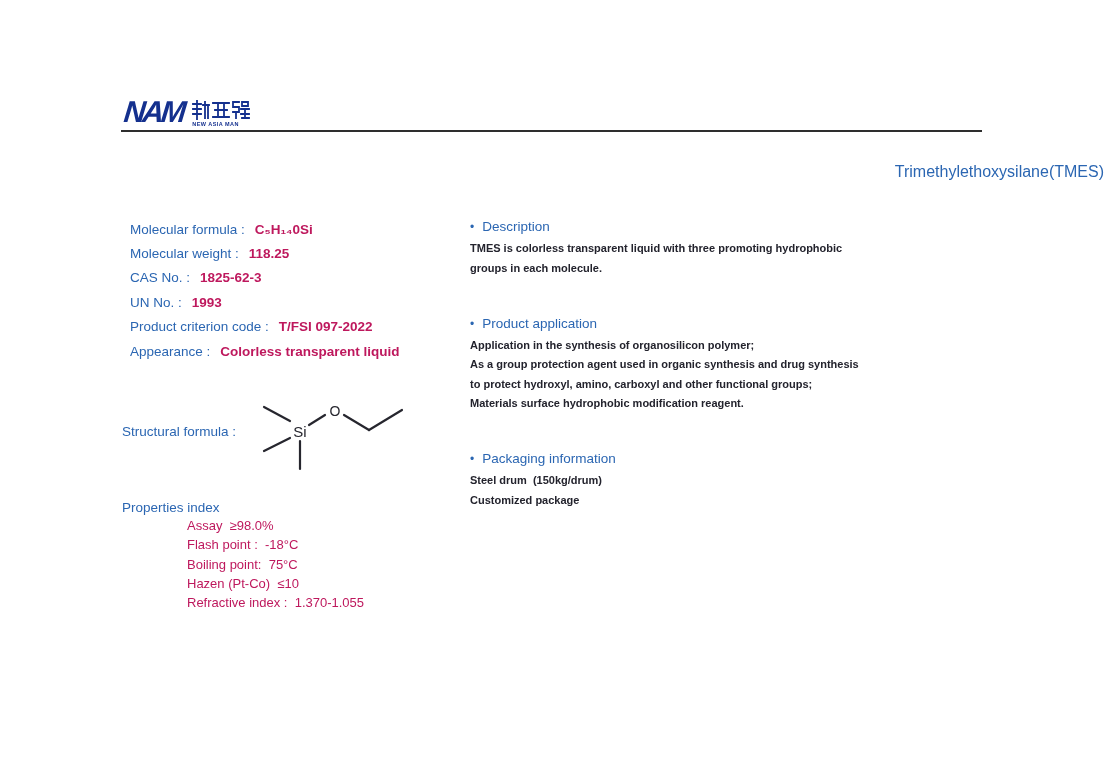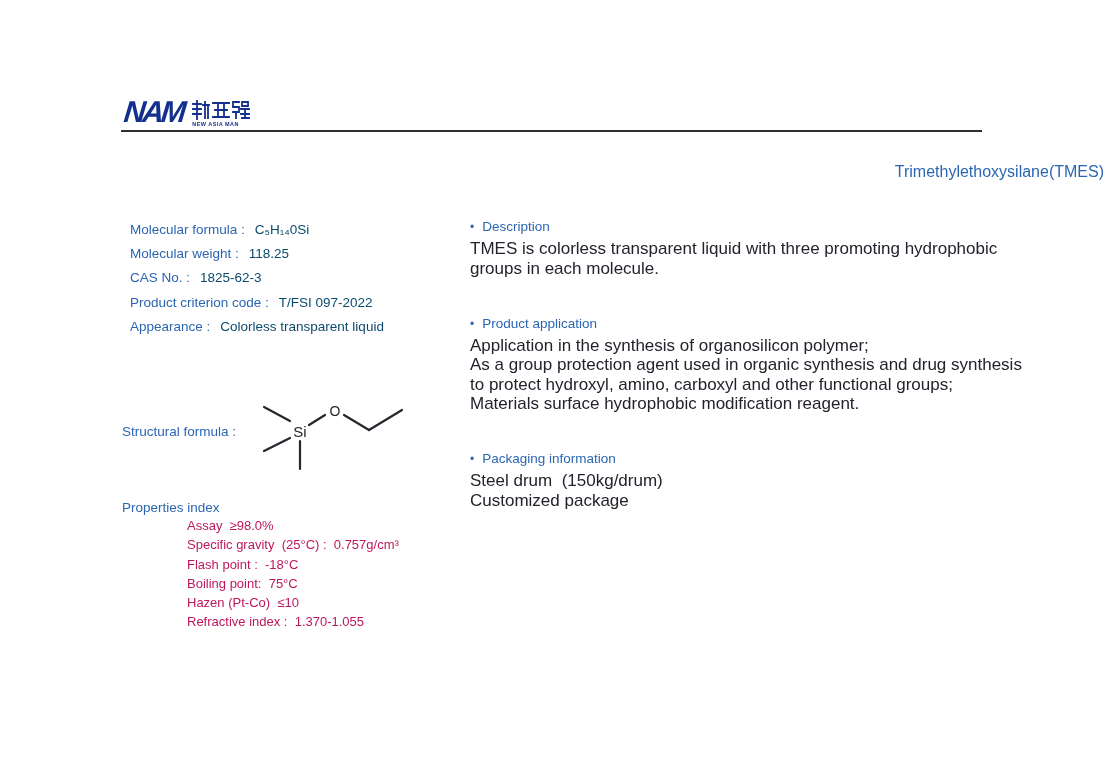--- a/index.html
+++ b/index.html
@@ -19,36 +19,36 @@
   .divider { position:absolute; left:121px; top:130px; width:861px; height:2px; background:#2e2e2e; }
   
   .title {
     position:absolute; left:0; top:163px; width:100%; text-align:right;
     font-size:16px; font-weight:normal; color:#2b66b2;
   }
   
   .info { position:absolute; left:122px; top:217px; }
   .field { height:24.4px; display:flex; align-items:center; font-size:13.5px; white-space:pre; }
   .flabel { color:#2b66b2; margin-right:10px;margin-left:8px; }
-  .fvalue { color:#0c4a6e; }
+  .fvalue { color:#be185d;font-weight:bold; }
   
   .sf-label { position:absolute; left:122px; top:424px; font-size:13.5px; color:#2b66b2; }
   .structure { position:absolute; left:250px; top:390px; }
   .structure path, .structure line { stroke:#26262e; stroke-width:2.2; stroke-linecap:round; fill:none; }
   .structure text { fill:#26262e; font-family:"Liberation Sans","DejaVu Sans",sans-serif; }
   
   .props-heading { position:absolute; left:122px; top:500px; font-size:13.5px; color:#2b66b2;text-align:right; }
   .props { position:absolute; left:187px; top:516px; }
   .prop-item { line-height:19.3px; font-size:13px; color:#be185d; white-space:pre; }
   
   .sections { position:absolute; left:470px; top:217px; width:480px; }
   .sec { margin-bottom:35.5px; }
   .sec-head { line-height:20px; font-size:13.5px; color:#2b66b2; margin-bottom:2px; }
   .bullet { margin-right:8px; font-size:12px; }
-  .sec-line { line-height:19.5px; font-size:17px; color:#23232d; white-space:pre; }
+  .sec-line { line-height:19.5px; font-size:11px; color:#23232d; white-space:pre;font-weight:bold; }
   .logo-cn path { stroke:#14308e; stroke-width:1.8; fill:none; stroke-linecap:square; }
 </style>
 </head>
 <body>
 
 <div class="page">
 
   <div class="logo">
     <span class="logo-nam">NAM</span>
     <span class="cn-wrap">
@@ -72,20 +72,24 @@
       </div>
       <div class="field">
         <span class="flabel">Molecular weight :</span>
         <span class="fvalue">118.25</span>
       </div>
       <div class="field">
         <span class="flabel">CAS No. :</span>
         <span class="fvalue">1825-62-3</span>
       </div>
       <div class="field">
+        <span class="flabel">UN No. :</span>
+        <span class="fvalue">1993</span>
+      </div>
+      <div class="field">
         <span class="flabel">Product criterion code :</span>
         <span class="fvalue">T/FSI 097-2022</span>
       </div>
       <div class="field">
         <span class="flabel">Appearance :</span>
         <span class="fvalue">Colorless transparent liquid</span>
       </div>
     </div>
 
   <div class="sf-label">Structural formula :</div>
@@ -97,21 +101,20 @@
     <line x1="94" y1="25" x2="119" y2="40"></line>
     <line x1="119" y1="40" x2="152" y2="20"></line>
     <text x="50" y="47" font-size="15" text-anchor="middle">Si</text>
     <text x="85" y="26" font-size="14" text-anchor="middle">O</text>
   </svg>
 
   <div class="props-heading">Properties index</div>
   <div class="props">
 
   <div class="prop-item">Assay  ≥98.0%</div>
-      <div class="prop-item">Specific gravity  (25°C) :  0.757g/cm³</div>
       <div class="prop-item">Flash point :  -18°C</div>
       <div class="prop-item">Boiling point:  75°C</div>
       <div class="prop-item">Hazen (Pt-Co)  ≤10</div>
       <div class="prop-item">Refractive index :  1.370-1.055</div>
     </div>
 
   <div class="sections">
 
   <section class="sec">
         <div class="sec-head">

